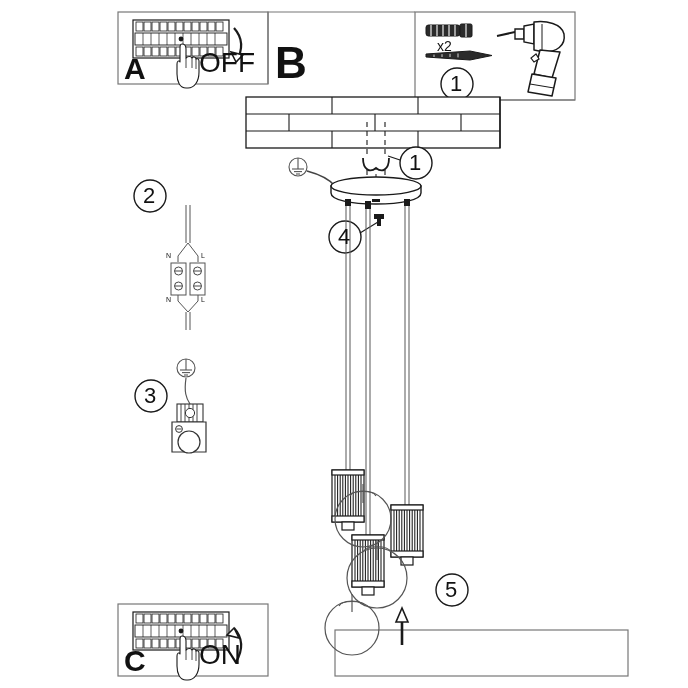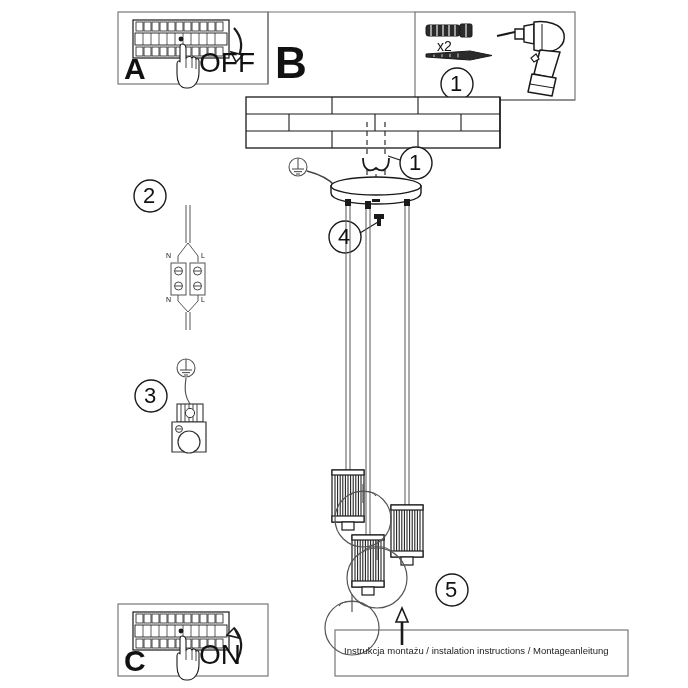--- a/index.html
+++ b/index.html
@@ -388,15 +388,14 @@
   <div class="txt stepnum" style="left:409px;top:150px;">1</div>
 
   <div class="txt stepnum" style="left:338px;top:224px;">4</div>
 
   <div class="txt stepnum" style="left:445px;top:577px;">5</div>
 
   <div class="txt lbl-ab" style="left:124px;top:644px;">C</div>
 
   <div class="txt lbl-onoff" style="left:199px;top:639px;">ON</div>
 
-  <div class="txt caption" style="left:344px;top:644px;">Instrukcja montażu / instalation instructions / Montageanleitung</div>
 
 </div>
 
 </body></html>

